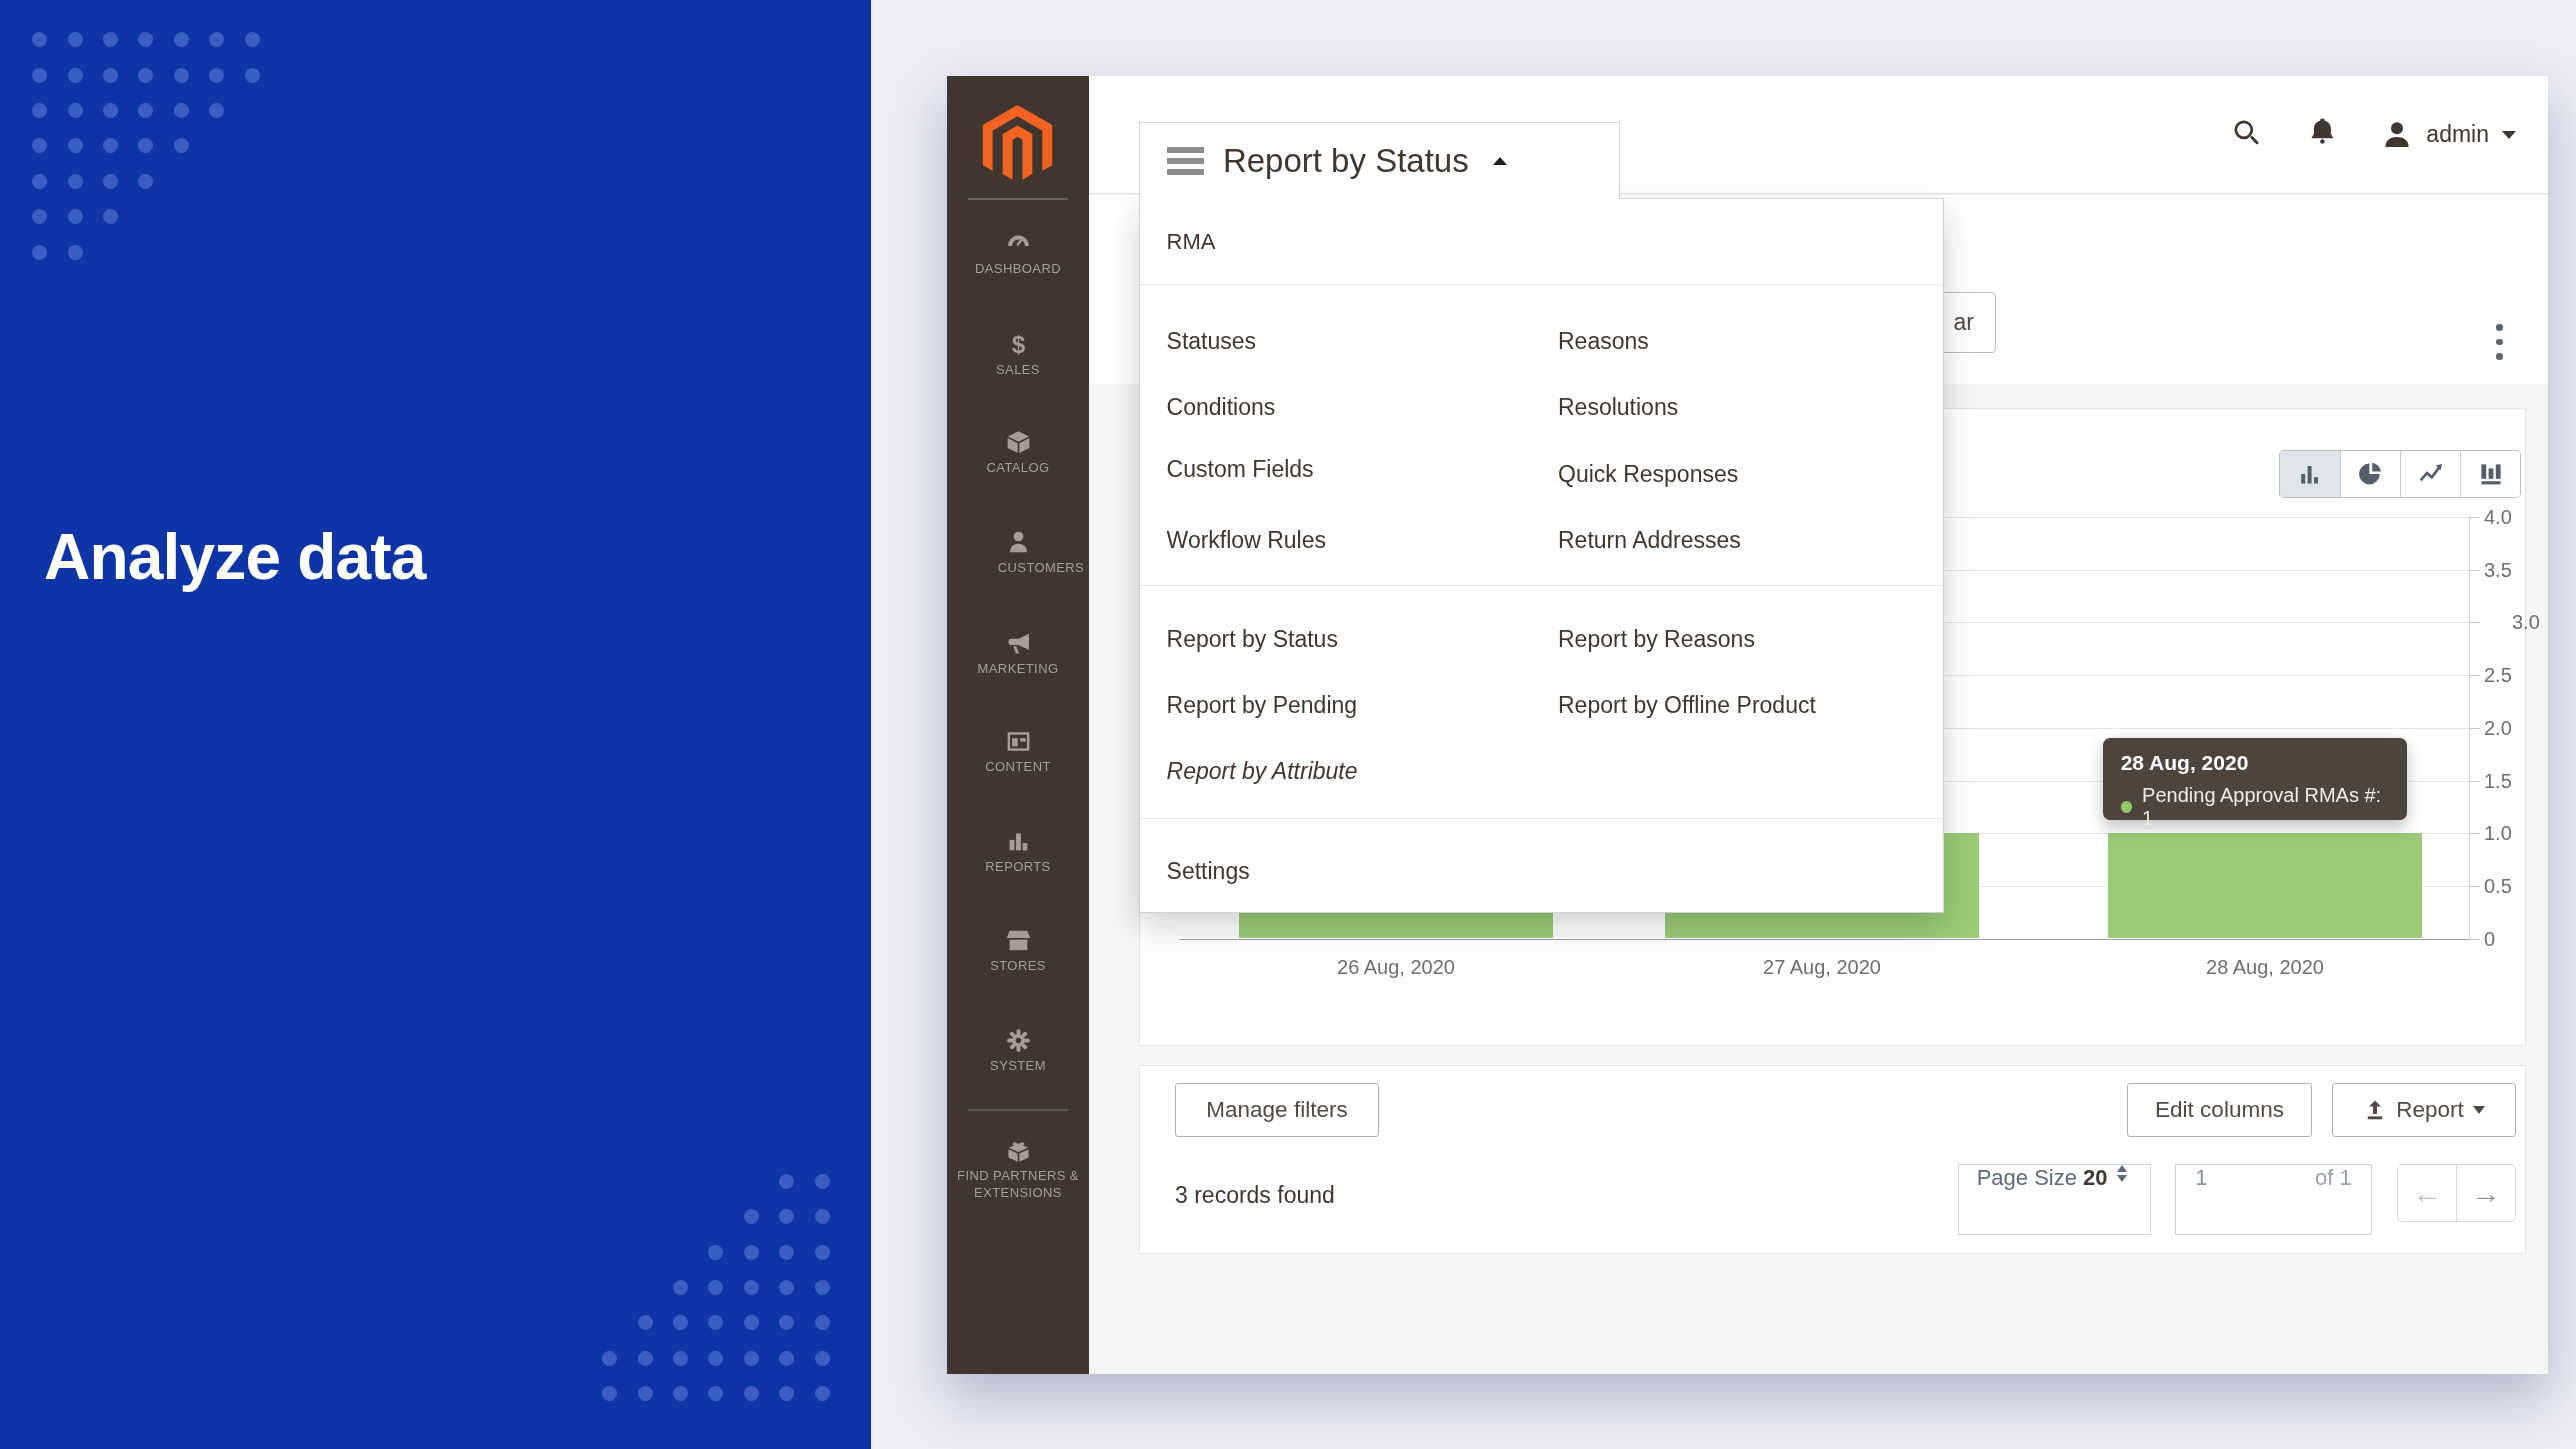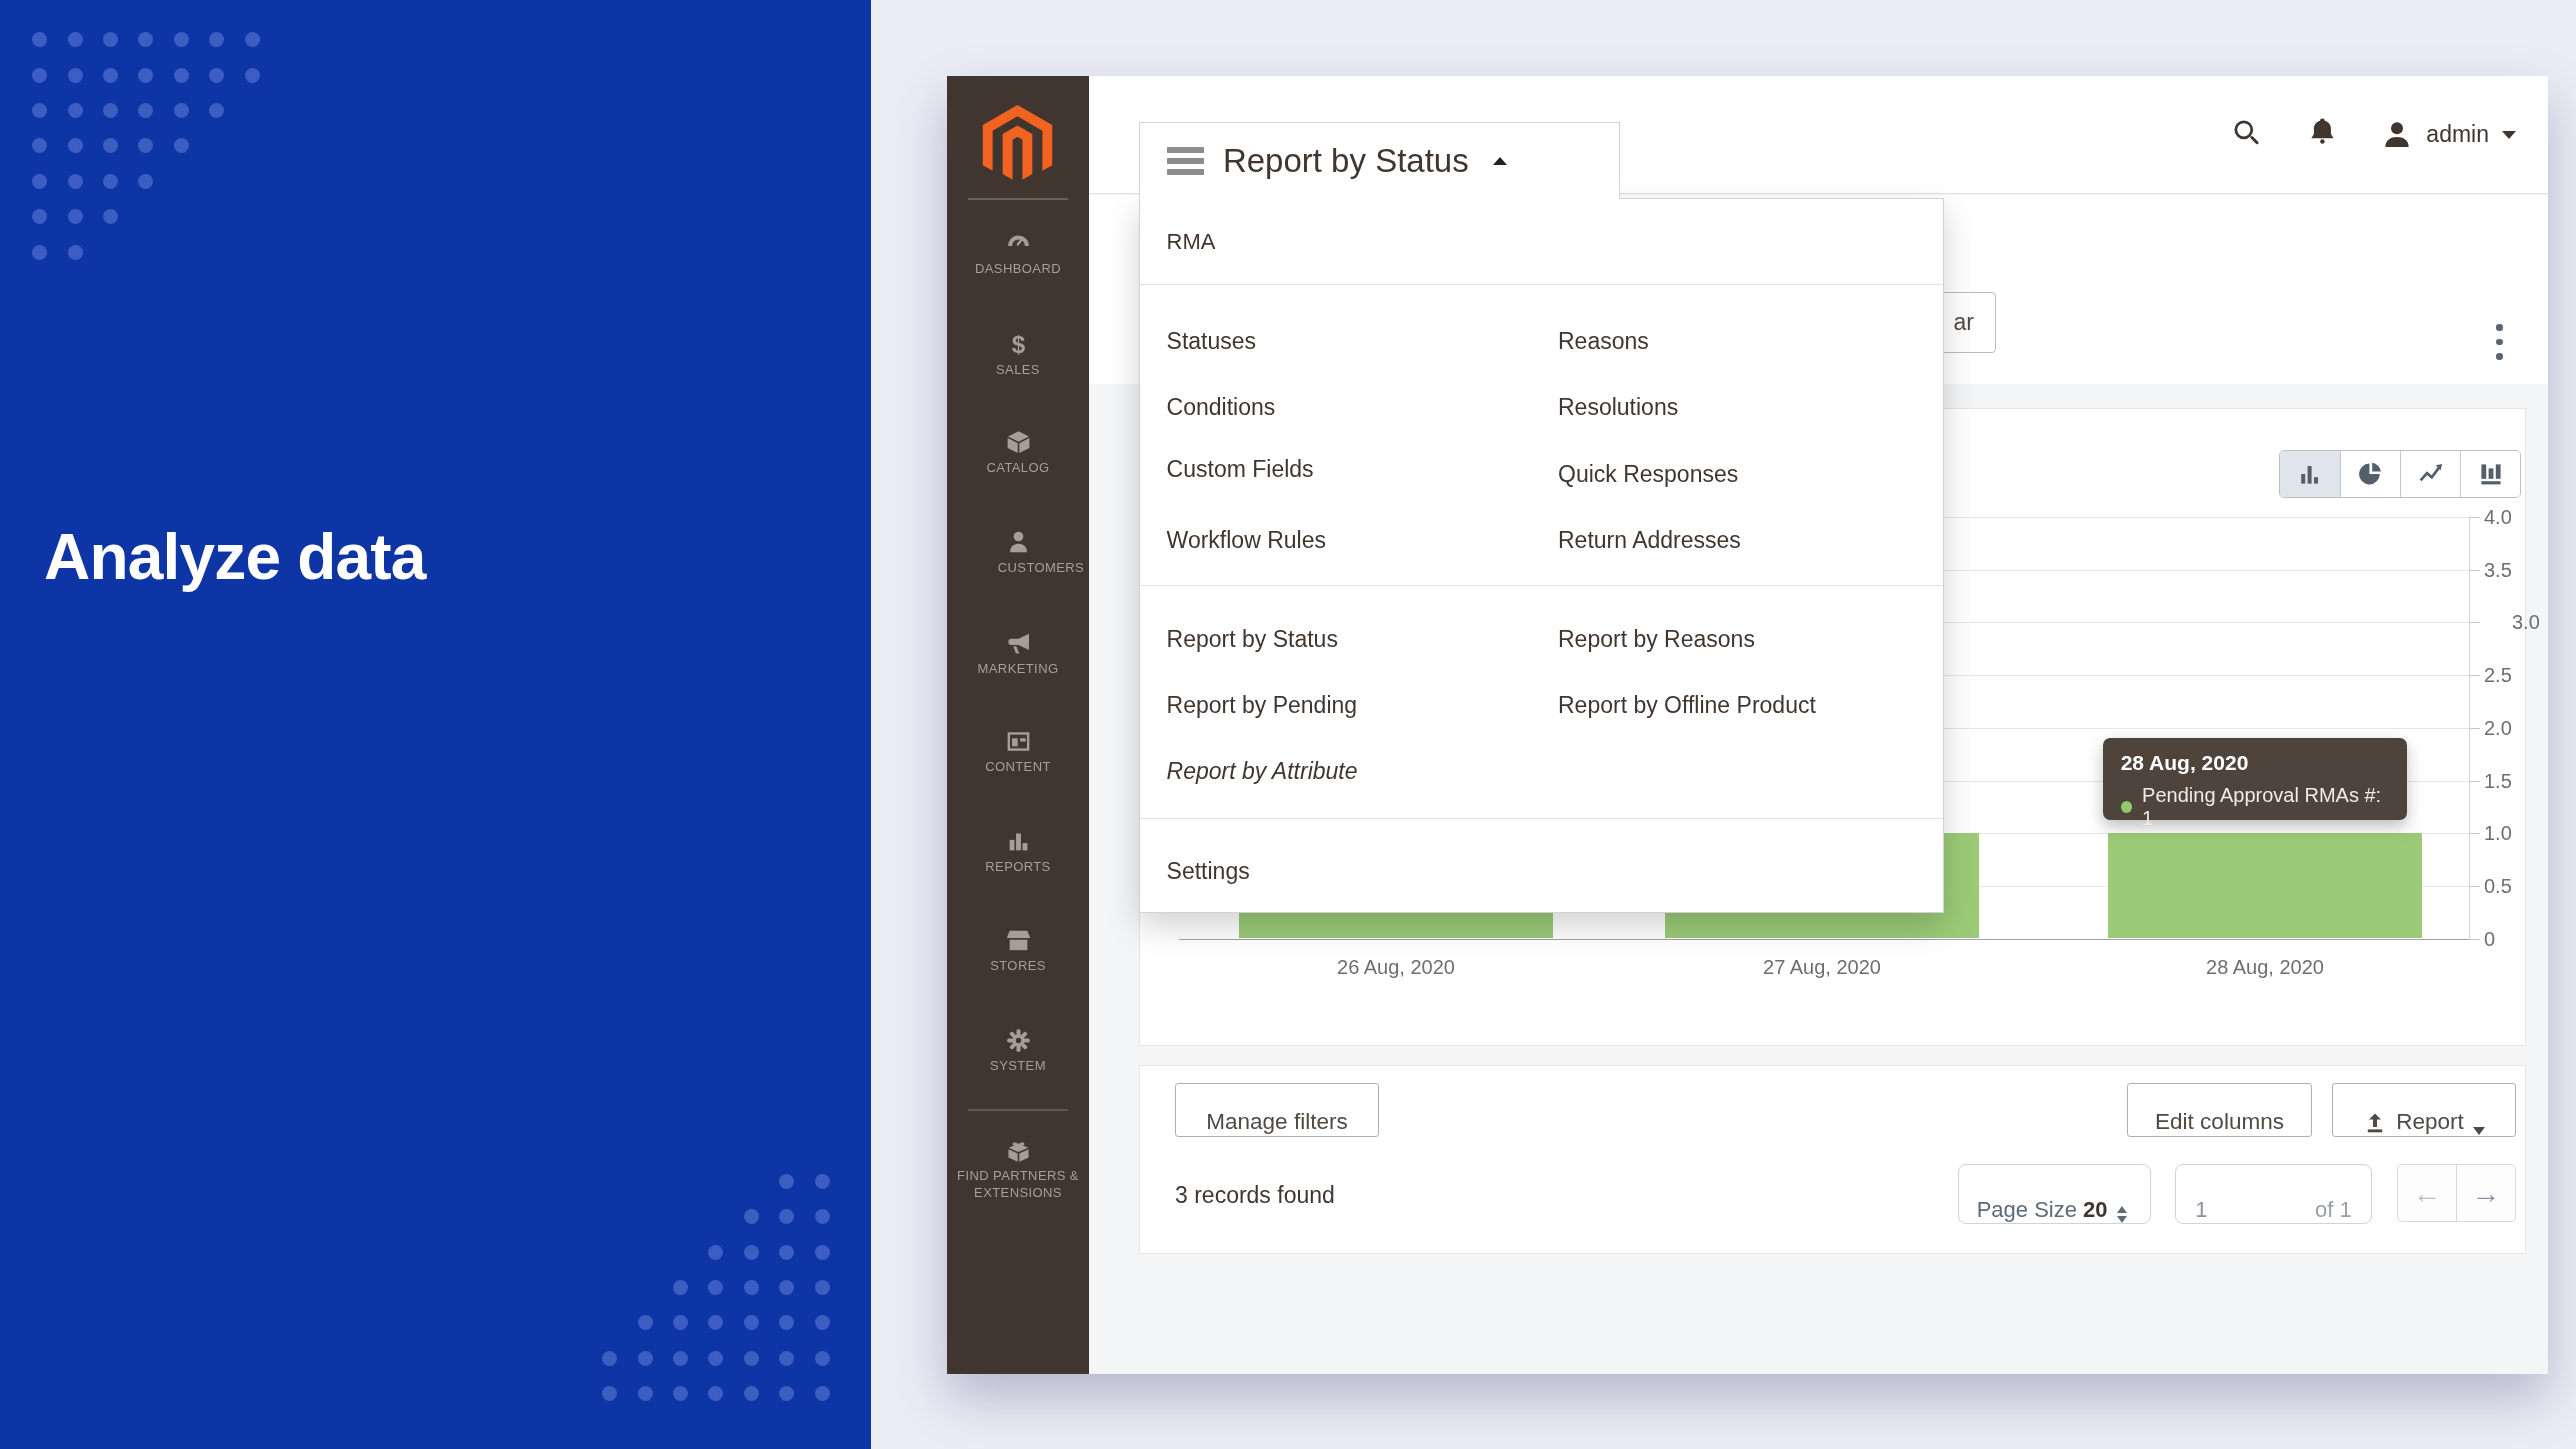--- a/index.html
+++ b/index.html
@@ -72,25 +72,25 @@
   .xlabel{position:absolute;transform:translateX(-50%);font-size:20px;color:#6e6e6e;white-space:nowrap;}
   .tooltip{position:absolute;left:963px;top:329px;width:304px;height:82px;background:#4e443c;border-radius:7.2px;
            box-shadow:0 6.4px 16px rgba(0,0,0,.25);padding:13px 17.7px;z-index:5;}
   .tooltip .tt-date{font-size:21px;font-weight:700;color:#fff;}
   .tooltip .tt-row{margin-top:8.9px;display:flex;align-items:center;gap:10.5px;}
   .tooltip .tt-dot{width:11.3px;height:11.3px;border-radius:50%;background:#92c968;}
   .tooltip .tt-text{font-size:20px;color:#f0ebe4;}
 
   
   .footer-card{position:absolute;left:192px;top:989px;width:1387px;height:189px;background:#fff;border:0.8px solid #e6e6e8;}
-  .btn{position:absolute;background:#fff;border:0.8px solid #adadad;border-radius:3.2px;display:flex;align-items:flex-end;
+  .btn{position:absolute;background:#fff;border:0.8px solid #adadad;border-radius:3.2px;display:flex;align-items:center;
        justify-content:center;font-size:22.5px;color:#514943;cursor:pointer;gap:9.7px;}
   .records{position:absolute;left:35px;top:129px;transform:translateY(-50%);font-size:23px;color:#41362f;}
-  .pill{position:absolute;top:98px;height:60px;background:#fff;border:0.8px solid #cfd3db;border-radius:8px;
-        display:flex;align-items:flex-end;font-size:22px;color:#5c6a7a;}
+  .pill{position:absolute;top:98px;height:71px;background:#fff;border:0.8px solid #cfd3db;border-radius:0;
+        display:flex;align-items:flex-start;font-size:22px;color:#5c6a7a;}
   .stepper{display:inline-flex;flex-direction:column;gap:3.2px;margin-left:9.7px;}
   .stepper b{width:0;height:0;border-left:5.6px solid transparent;border-right:5.6px solid transparent;}
   .stepper .up{border-bottom:7.2px solid #5c6a7a;}
   .stepper .dn{border-top:7.2px solid #5c6a7a;}
   .arrow-group{position:absolute;left:1257px;top:98px;width:119px;height:58px;border:0.8px solid #d7d9e0;border-radius:4.8px;
                display:flex;background:#fdfdfe;}
   .arrow-cell{flex:1;display:flex;align-items:center;justify-content:center;font-size:29px;cursor:pointer;}
   .arrow-cell.prev{color:#b9bdc6;border-right:0.8px solid #d7d9e0;}
   .arrow-cell.next{color:#8d939e;}
 </style>

